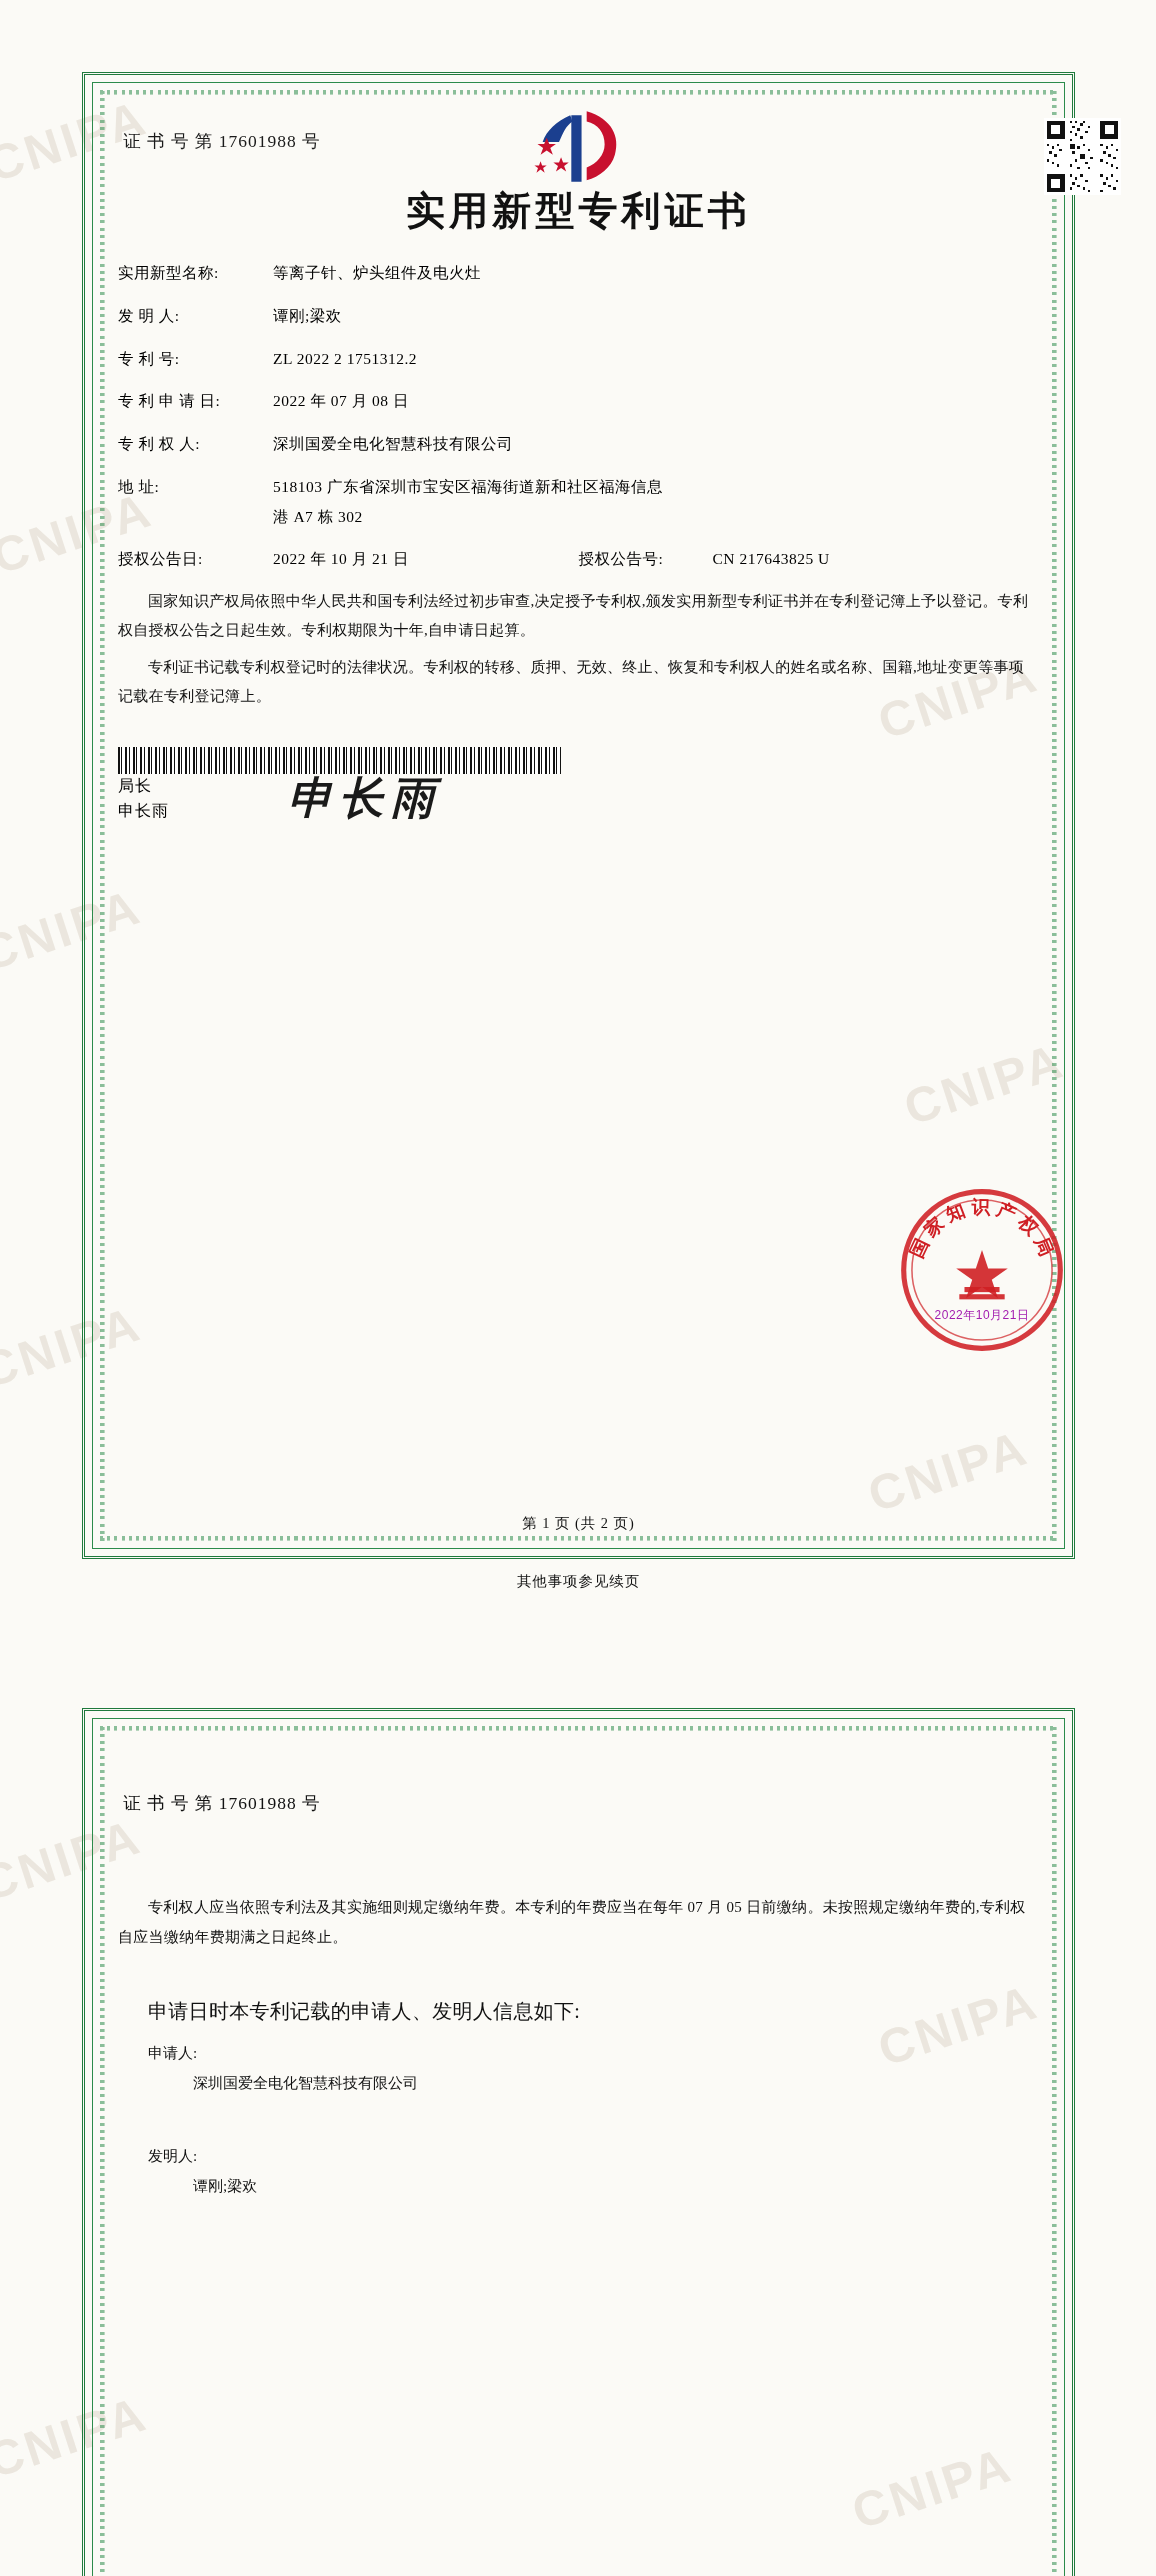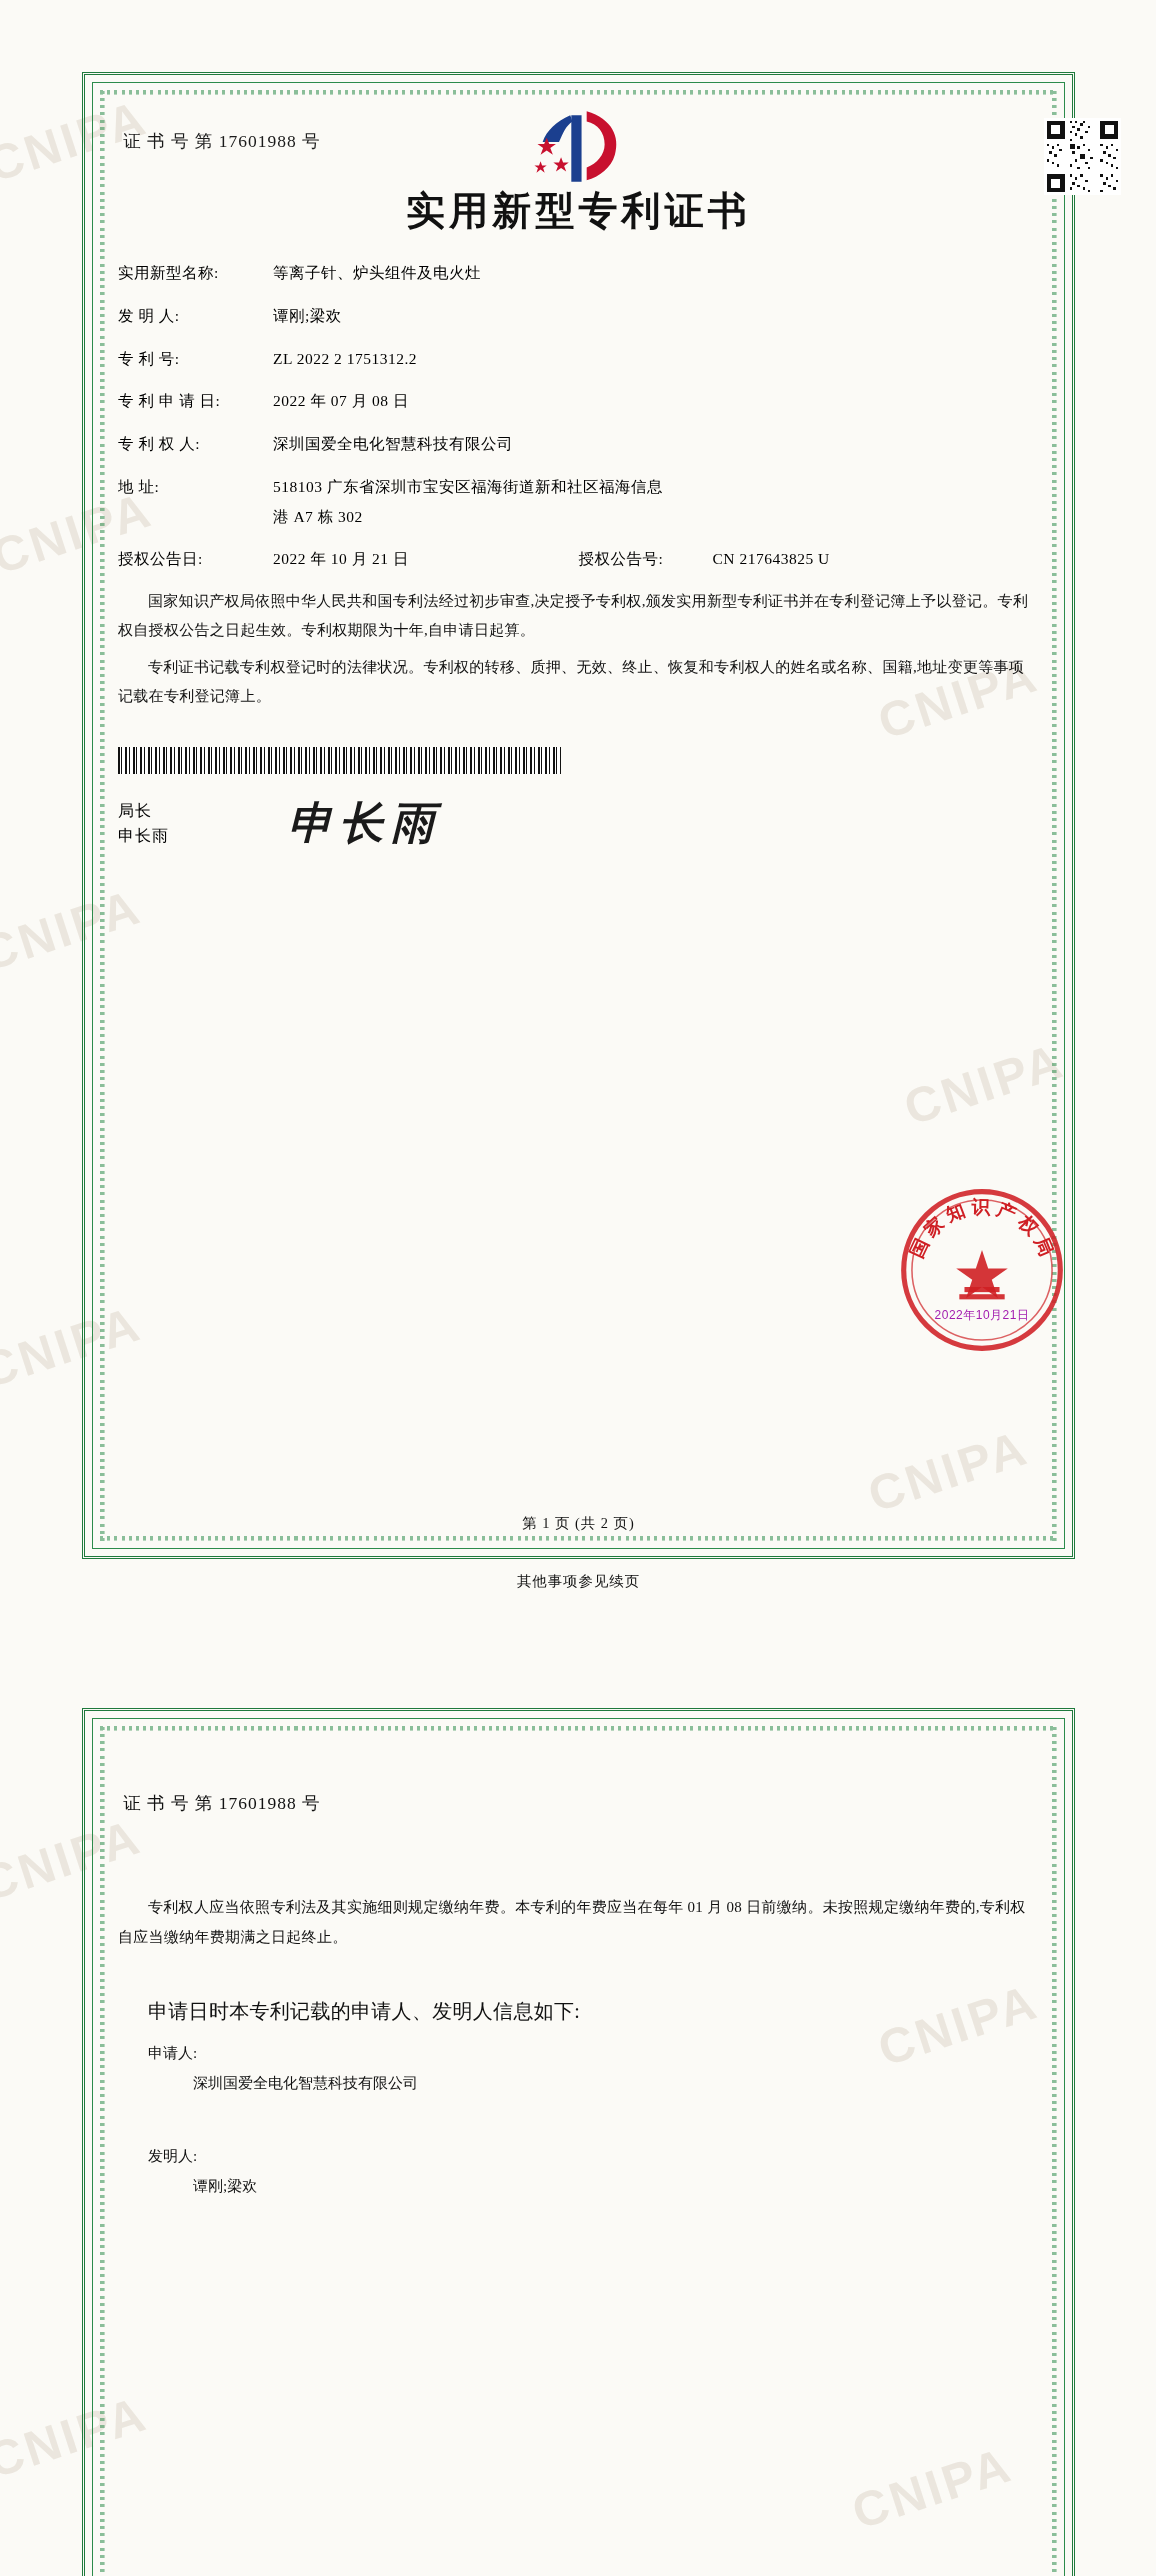--- a/index.html
+++ b/index.html
@@ -152,21 +152,20 @@
     margin-top: 36px;
     height: 27px;
     width: 443px;
     background:
       repeating-linear-gradient(90deg,
         #111 0 1.5px, #fff 1.5px 3.1px, #111 3.1px 4.1px, #fff 4.1px 6.7px,
         #111 6.7px 9.3px, #fff 9.3px 10.8px, #111 10.8px 12px, #fff 12px 15px);
   }
 
   .signature-block {
-    margin-top: 25px;
     position: relative;
     height: 118px;
   }
   .sig-label {
     font-size: 16px;
     line-height: 1.55;
     letter-spacing: 1px;
   }
   .sig-hand {
     position: absolute;
@@ -463,21 +462,21 @@
   <div class="wm" style="left:-15.5px; top:773px;">CNIPA</div>
 
   <div class="frame-outer">
     <div class="frame-inner"></div>
     <div class="frame-pattern"></div>
   </div>
 
   <div class="p2-content">
     <div class="p2-cert">证 书 号 第 17601988 号</div>
 
-    <div class="p2-para">专利权人应当依照专利法及其实施细则规定缴纳年费。本专利的年费应当在每年 01 月 08 日前缴纳。未按照规定缴纳年费的,专利权自应当缴纳年费期满之日起终止。</div>
+    <div class="p2-para">专利权人应当依照专利法及其实施细则规定缴纳年费。本专利的年费应当在每年 07 月 05 日前缴纳。未按照规定缴纳年费的,专利权自应当缴纳年费期满之日起终止。</div>
 
     <div class="p2-sub">申请日时本专利记载的申请人、发明人信息如下:</div>
 
     <div class="p2-key">申请人:</div>
     <div class="p2-val">深圳国爱全电化智慧科技有限公司</div>
 
     <div class="p2-key2">发明人:</div>
     <div class="p2-val2">谭刚;梁欢</div>
   </div>
 

